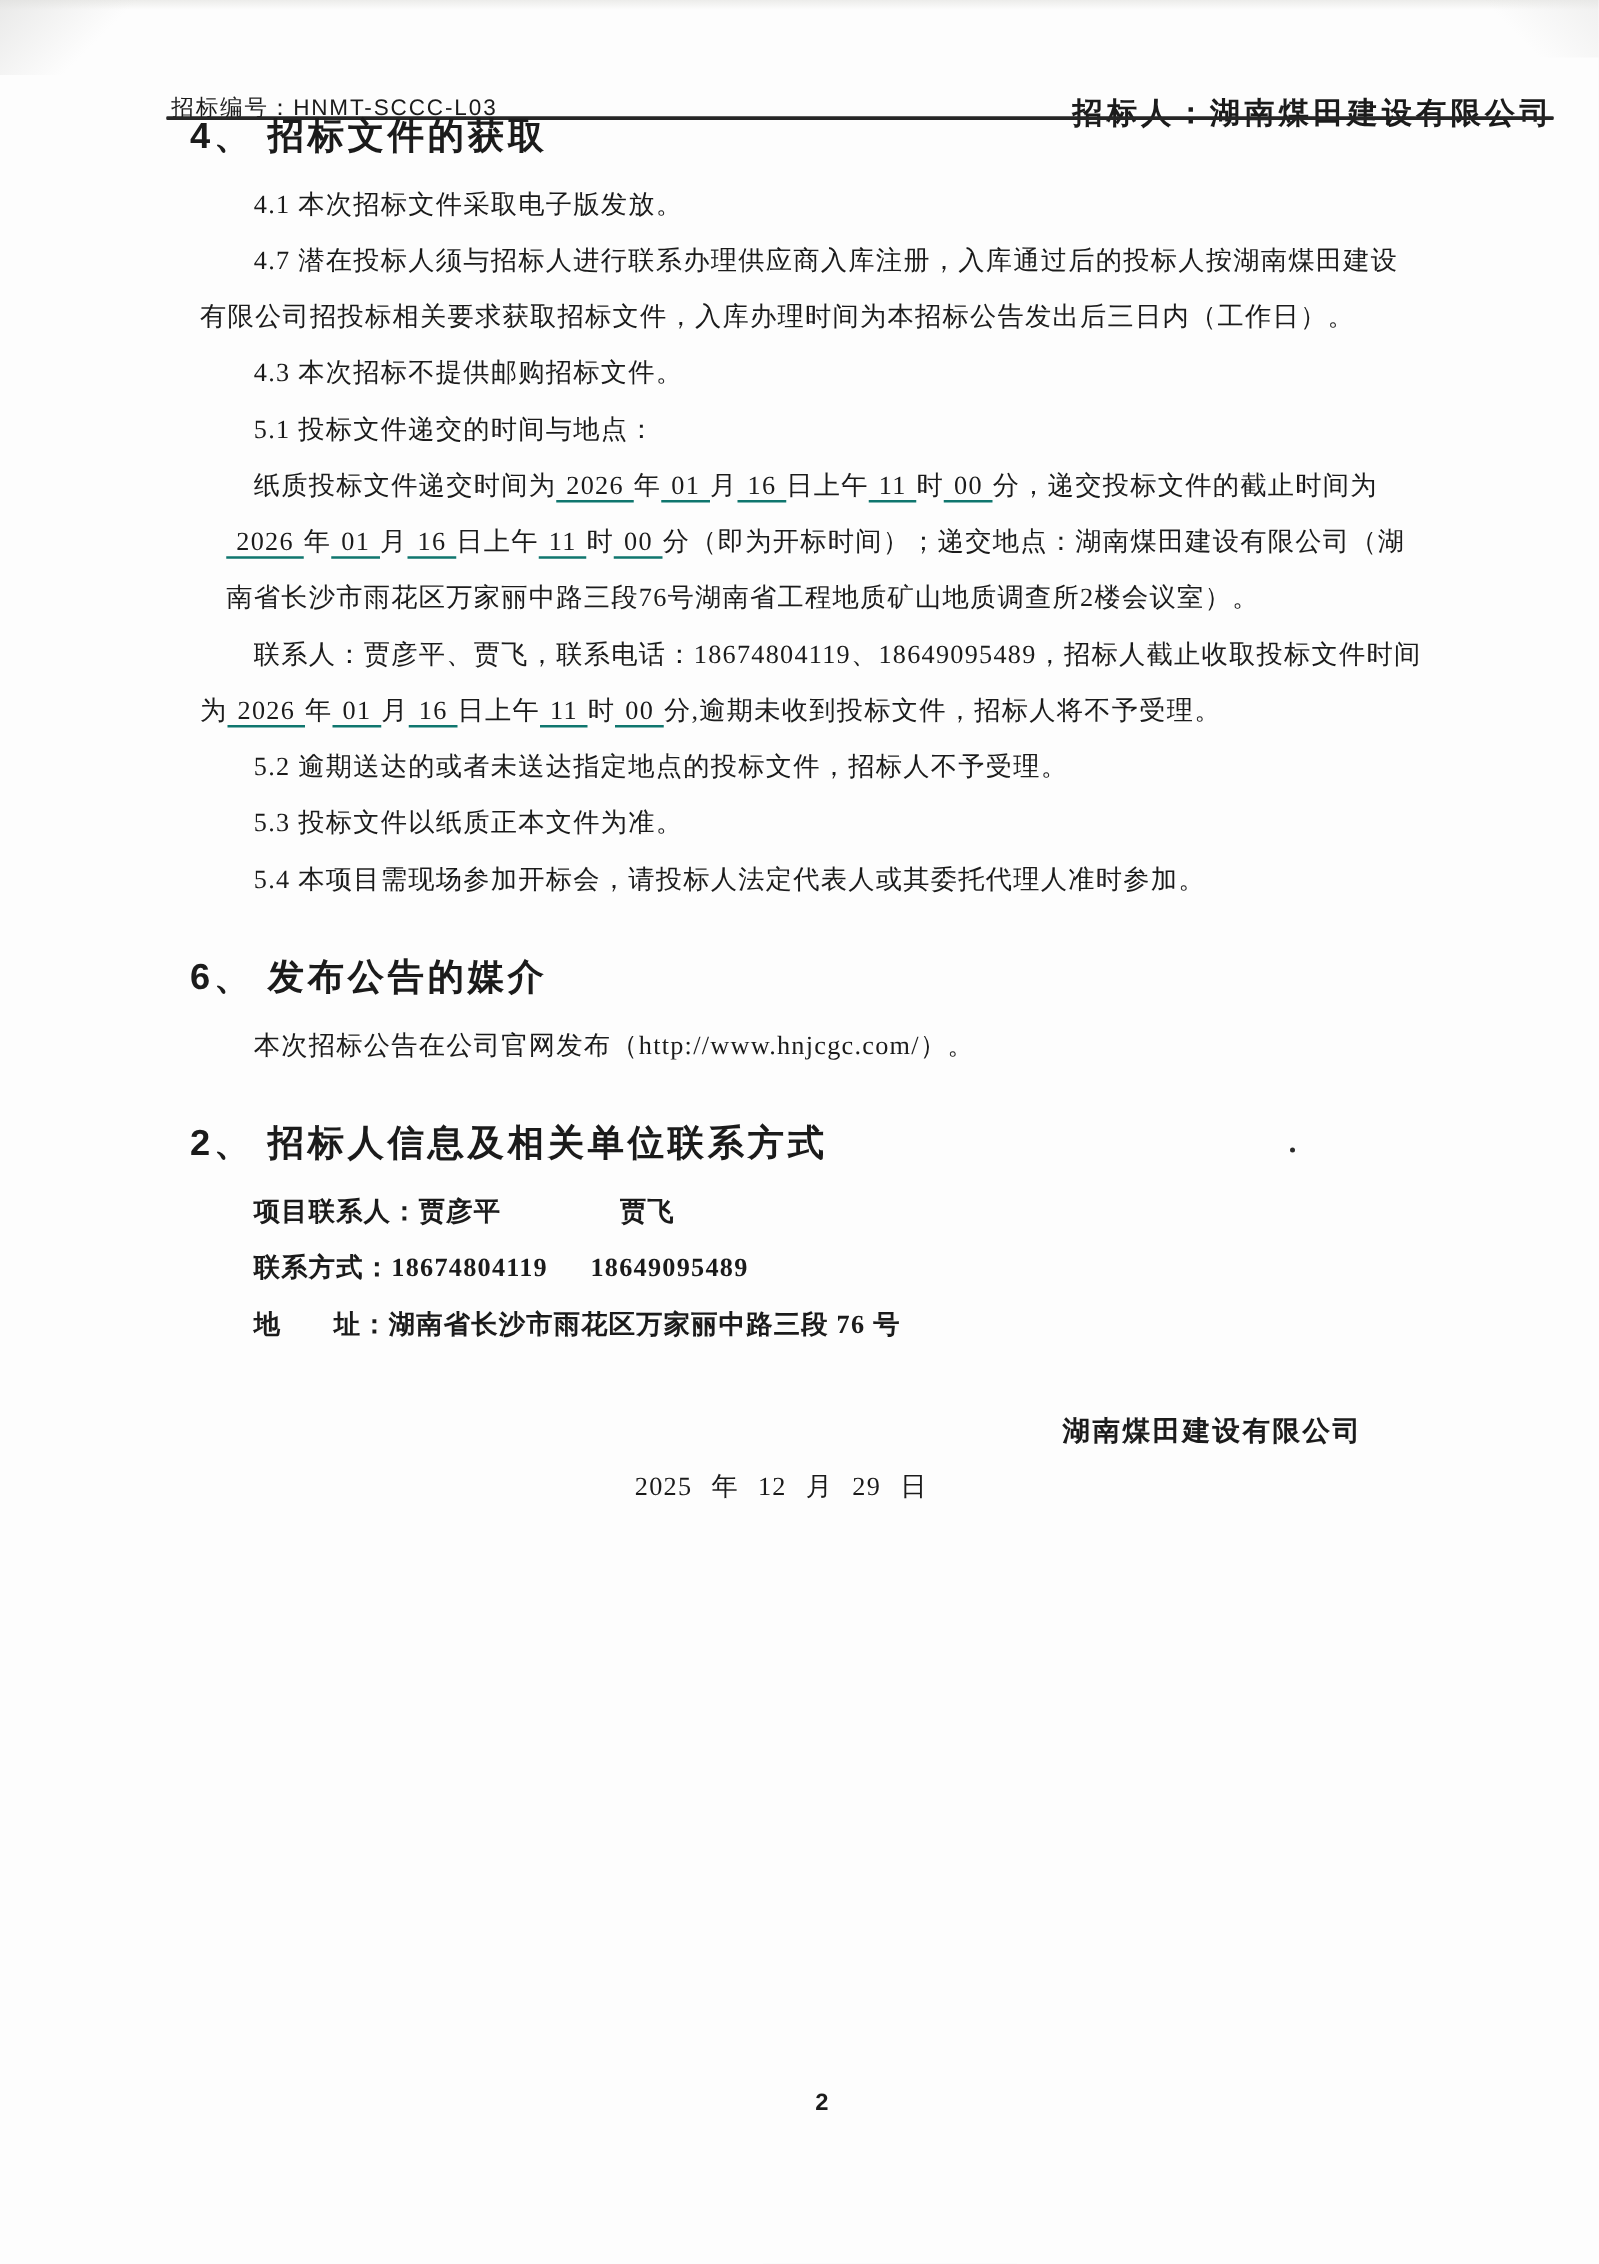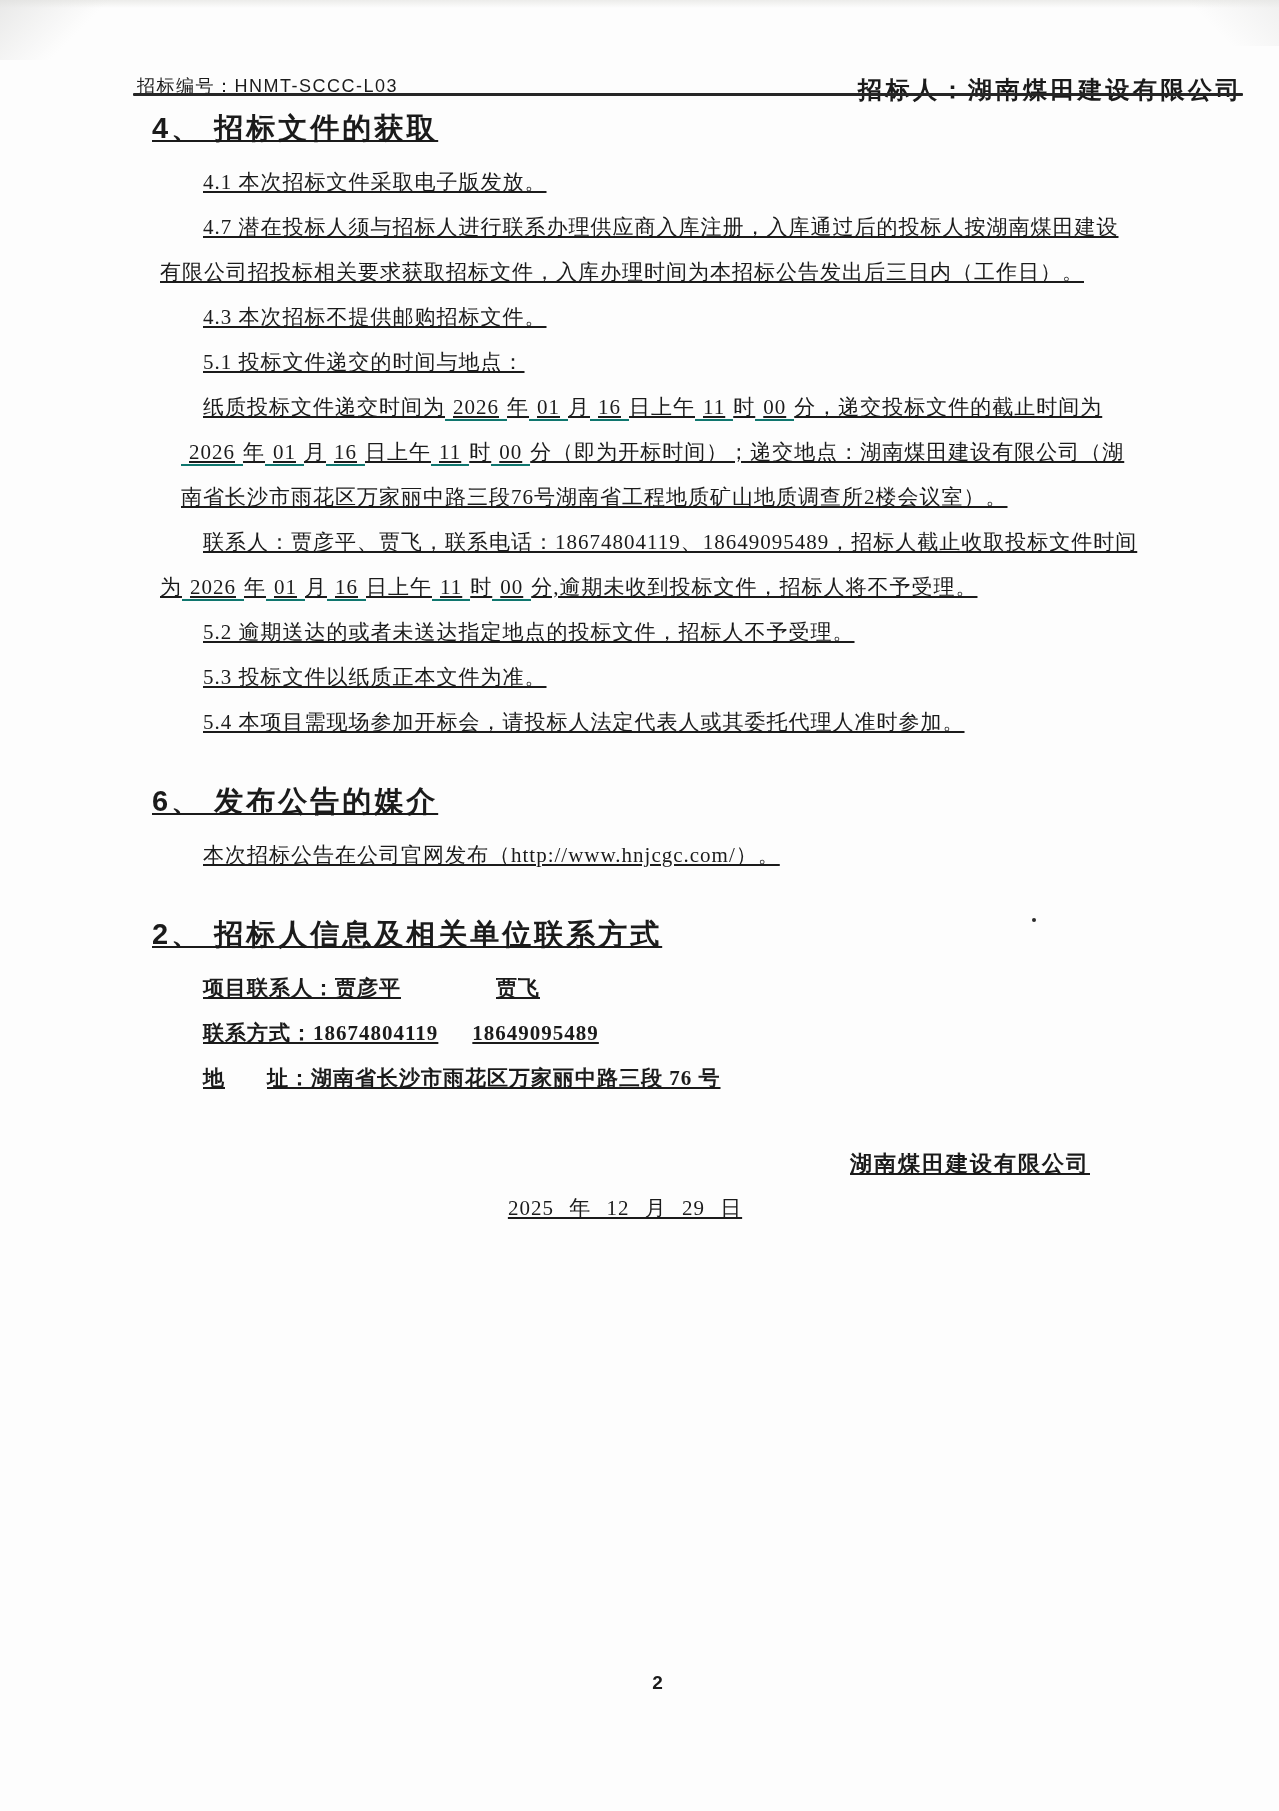--- a/index.html
+++ b/index.html
@@ -31,21 +31,21 @@
     font-size:18px;letter-spacing:1.5px;white-space:nowrap;
   }
   .hdr .right{font-weight:bold;font-size:24px;letter-spacing:3.5px;}
   .hdr-rule{
     position:absolute;top:93px;left:133px;width:1110px;height:3px;
     background:#262626;border-radius:1px;
   }
 
   
   .content{
-    position:absolute;top:98px;left:160px;width:1020px;text-decoration:underline;
+    position:absolute;top:79px;left:160px;width:1020px;
   }
   .section .h{
     font-family:"Liberation Sans","DejaVu Sans",sans-serif;
     font-size:29px;font-weight:bold;line-height:44px;
     letter-spacing:3px;margin:34px 0 10px -8px;
     white-space:nowrap;
   }
   .content .section:first-child .h{margin-top:8px;}
   .line{
     font-size:21px;line-height:45px;letter-spacing:1px;

